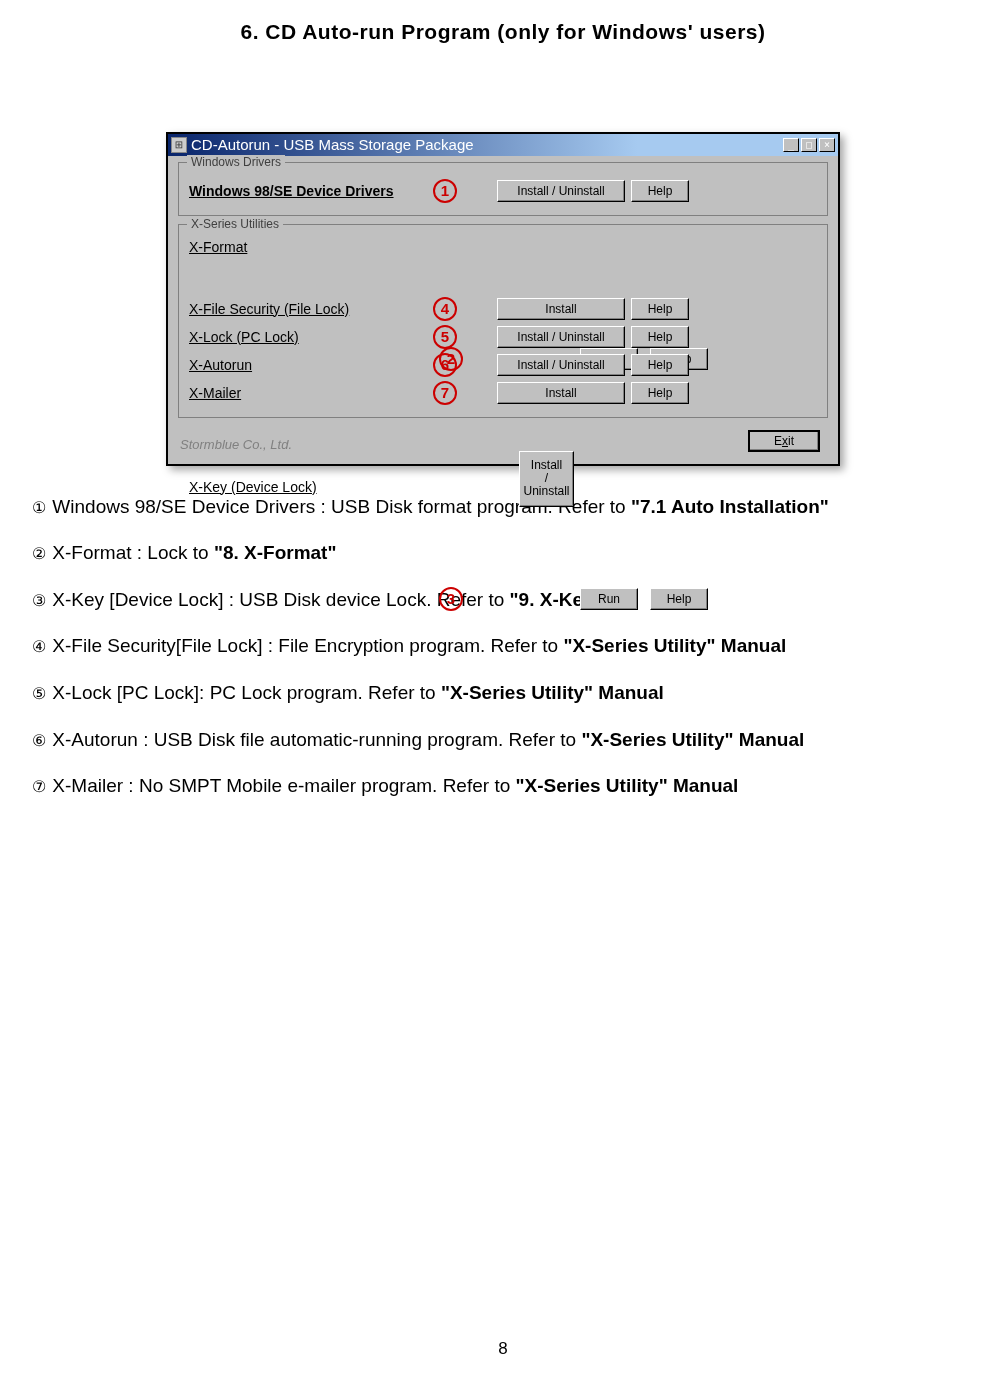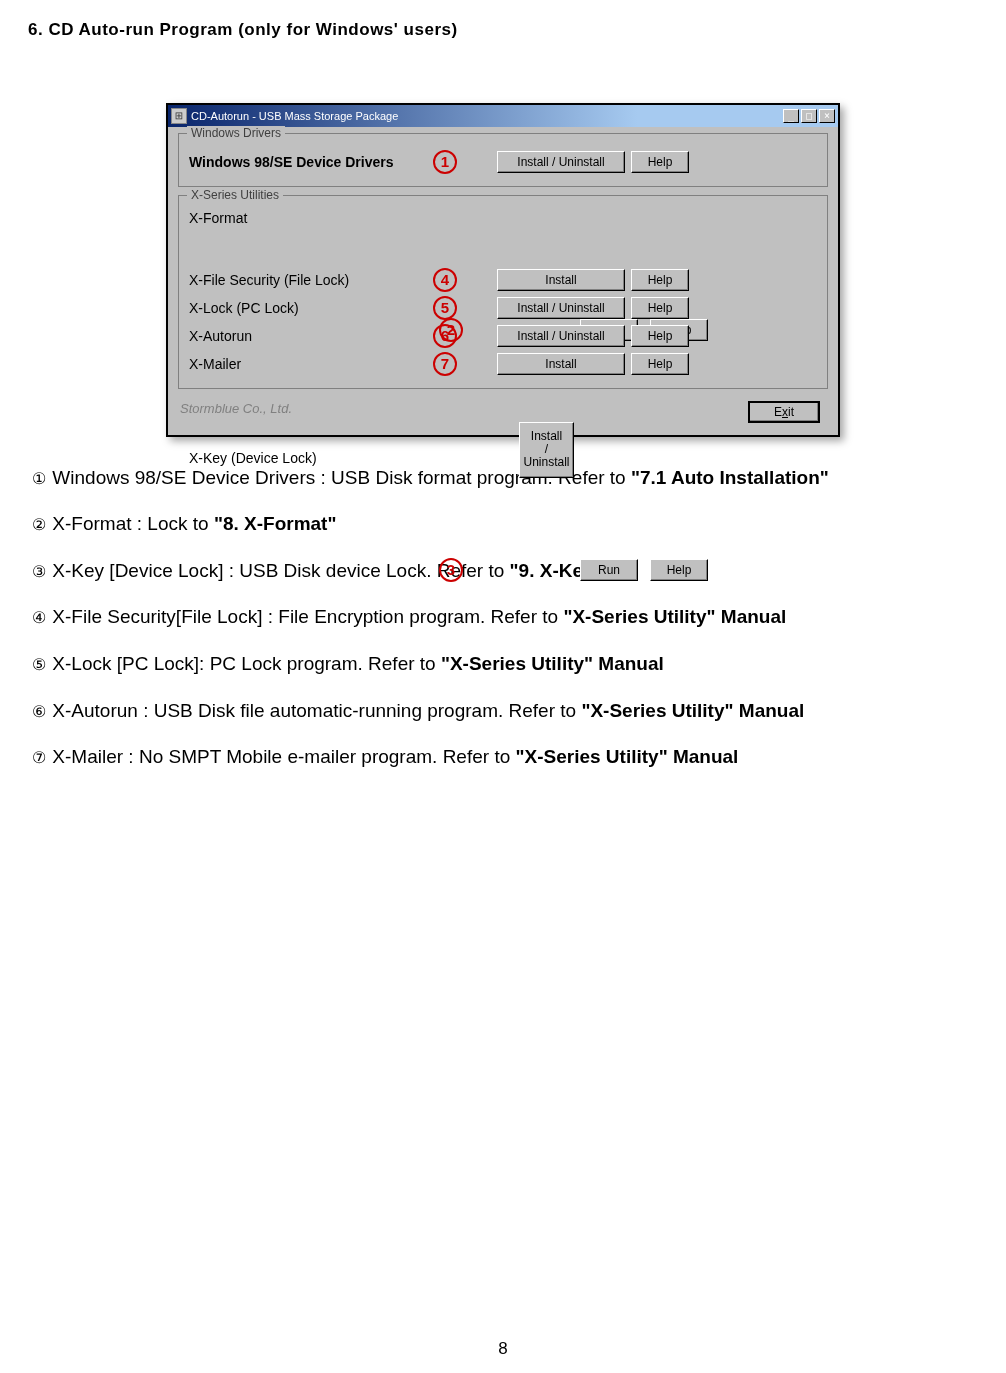--- a/index.html
+++ b/index.html
@@ -6,23 +6,24 @@
     body {
       font-family: Arial, Helvetica, sans-serif;
       background: #fff;
       width: 1006px;
       min-height: 1373px;
       padding: 20px 28px;
       position: relative;
     }
     .section-title {
       font-weight: bold;
-      font-size: 17px;
+      font-size: 21px;
       letter-spacing: 0.5px;
-      margin-bottom: 12px;
+      margin-bottom: 37px;
+      text-align: center;
     }
     .intro-text {
       font-size: 19px;
       line-height: 1.4;
       margin-bottom: 24px;
       padding-left: 4px;
     }
     .window-wrap {
       display: flex;
       justify-content: center;
@@ -45,21 +46,21 @@
       height: 22px;
     }
     .titlebar-icon {
       width: 16px; height: 16px;
       background: #ccc;
       border: 1px solid #888;
       margin-right: 4px;
       display: flex; align-items: center; justify-content: center;
       font-size: 10px; color: #333;
     }
-    .titlebar-text { flex: 1; font-size: 11px; }
+    .titlebar-text { flex: 1; font-size: 15px; }
     .titlebar-btns { display: flex; gap: 2px; }
     .tb-btn {
       width: 16px; height: 14px;
       background: #c0c0c0;
       border: 1px solid #000;
       border-top-color: #fff; border-left-color: #fff;
       display: flex; align-items: center; justify-content: center;
       font-size: 10px; line-height: 1;
       font-family: monospace;
     }
@@ -82,20 +83,21 @@
     }
     .drv-row, .util-row {
       display: flex;
       align-items: center;
       height: 28px;
     }
     .drv-label, .util-label {
       flex: 0 0 240px;
       font-size: 14px;
       color: #000;
+      text-decoration: underline;
     }
     .drv-label { font-weight: bold; }
     .circle-num {
       width: 24px; height: 24px;
       border: 2px solid #c00;
       border-radius: 50%;
       display: flex; align-items: center; justify-content: center;
       color: #c00;
       font-weight: bold;
       font-size: 15px;
@@ -147,21 +149,21 @@
       height: 56px;
     }
     .util-top-two .labels { grid-column: 1; display: flex; flex-direction: column; justify-content: space-around; height: 100%; }
     .util-top-two .nums { grid-column: 2; display: flex; flex-direction: column; justify-content: space-around; align-items: center; height: 100%; }
     .util-top-two .spacer { grid-column: 3; }
     .util-top-two .iu { grid-column: 4; }
     .util-top-two .runs { grid-column: 5; display: flex; flex-direction: column; justify-content: space-around; height: 100%; }
     .util-top-two .helps { grid-column: 6; display: flex; flex-direction: column; justify-content: space-around; height: 100%; }
     .footer-row {
       display: flex;
-      align-items: flex-start;
+      align-items: flex-end;
       justify-content: space-between;
       padding: 4px 2px 2px 2px;
     }
     .footer-text { color: #808080; font-size: 13px; font-style: italic; }
     .list-section { padding-left: 4px; }
     .list-item {
       font-size: 19px;
       line-height: 1.4;
       margin-bottom: 20px;
       display: flex;

